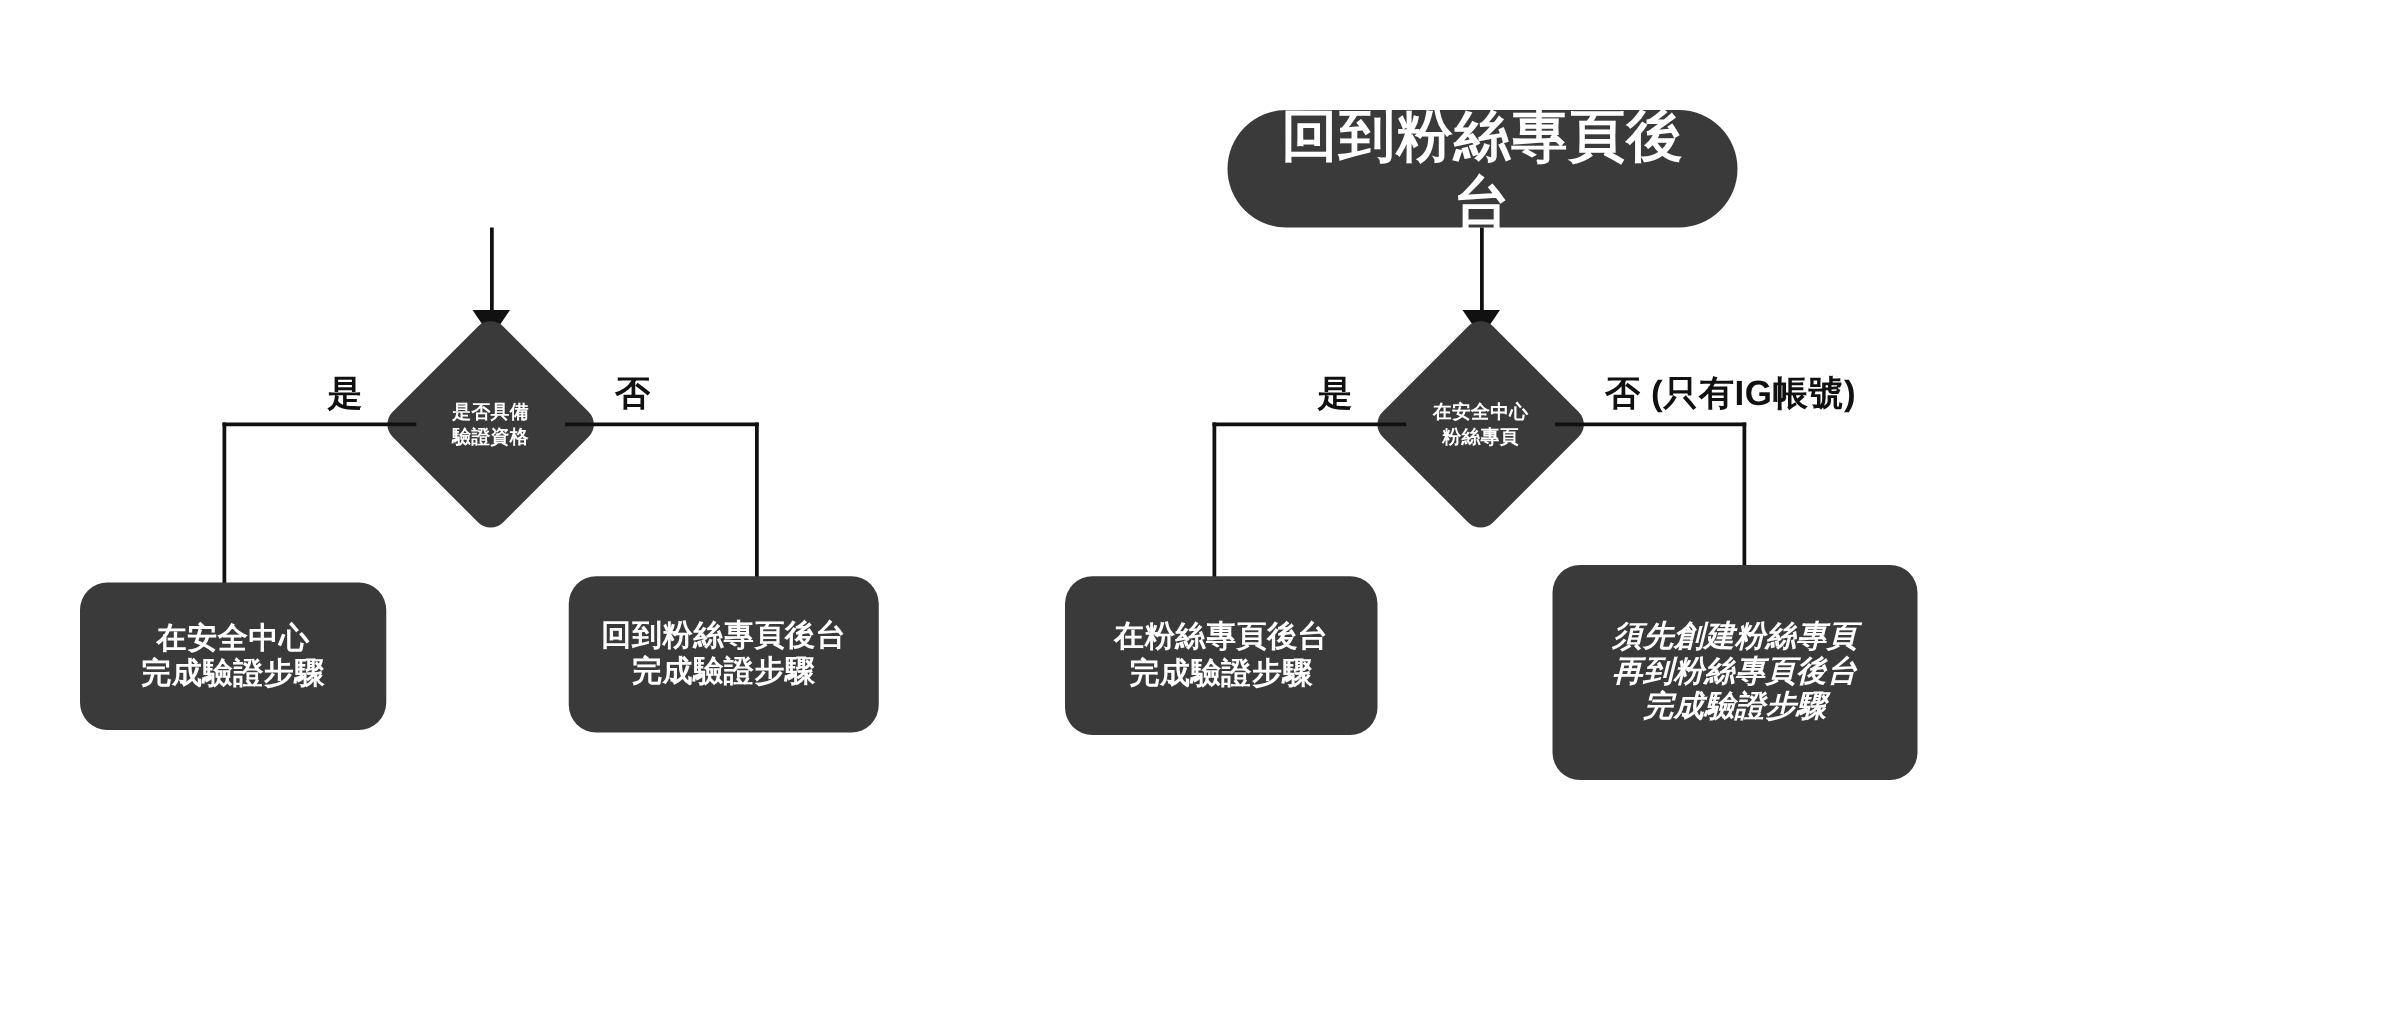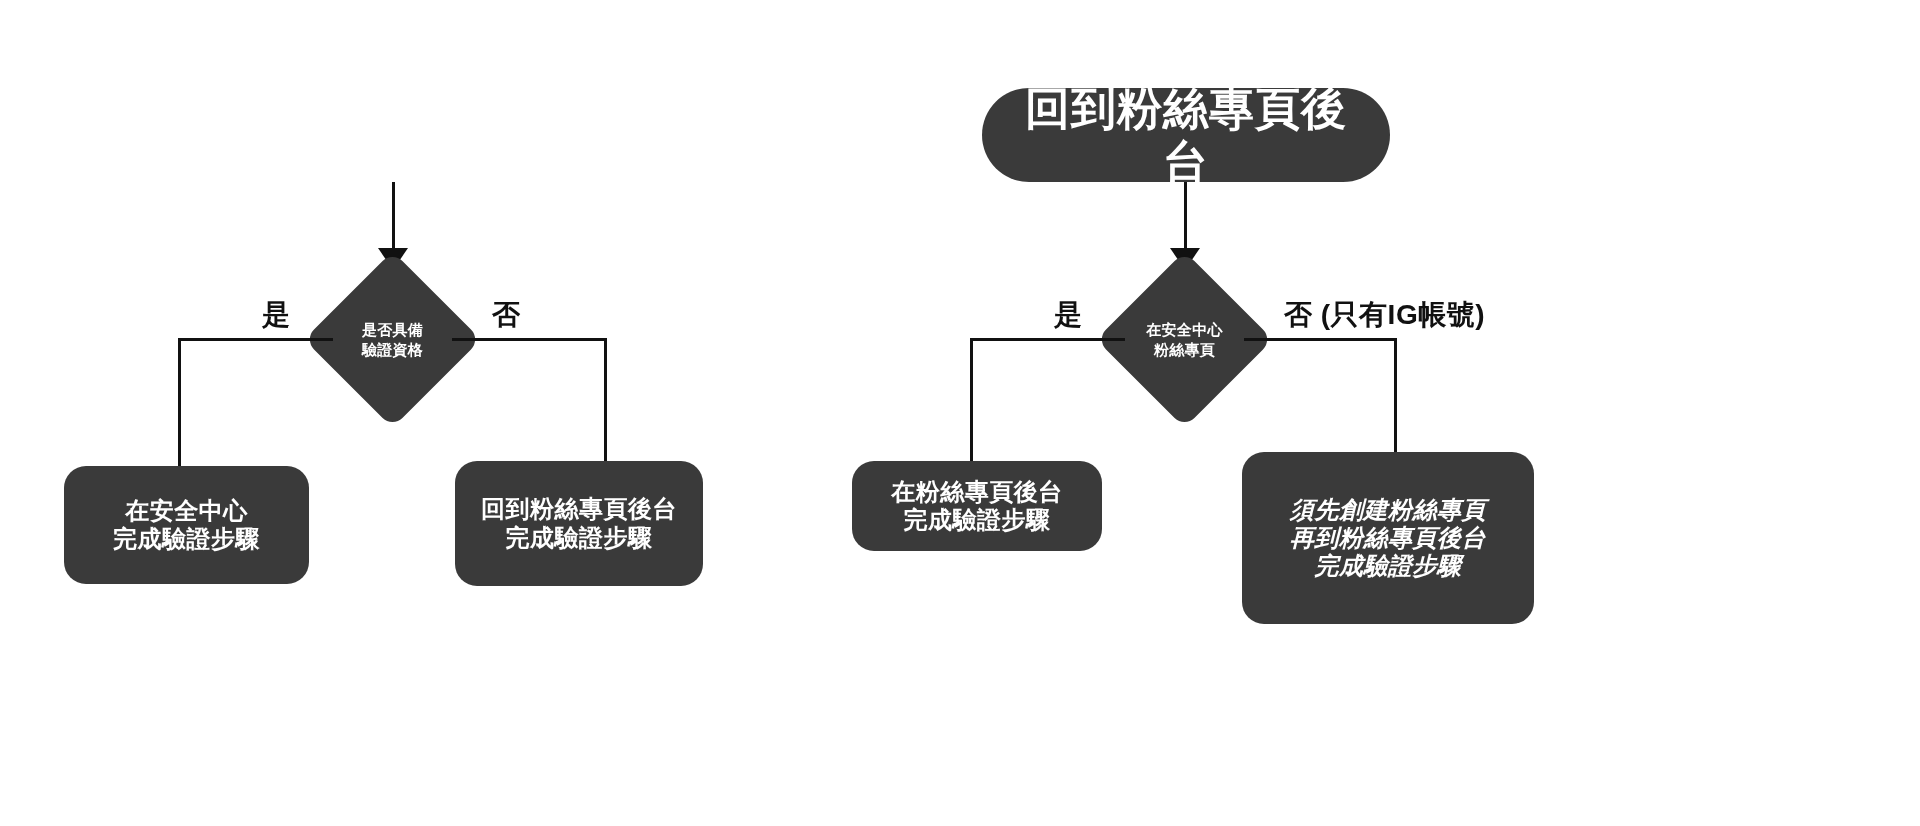--- a/index.html
+++ b/index.html
@@ -132,21 +132,21 @@
   </div>
 
   <div class="hline" style="left:970px;top:338px;width:155px;"></div>
   <div class="vline" style="left:970px;top:338px;height:134px;"></div>
   <div class="brlabel" style="left:1054px;top:296px;">是</div>
 
   <div class="hline" style="left:1244px;top:338px;width:153px;"></div>
   <div class="vline" style="left:1394px;top:338px;height:134px;"></div>
   <div class="brlabel" style="left:1284px;top:296px;">否 (只有IG帳號)</div>
 
-  <div class="node box" style="left:852px;top:461px;width:250px;height:90px;">
+  <div class="node box" style="left:852px;top:461px;width:250px;height:127px;">
     <span class="ln">在粉絲專頁後台</span>
     <span class="ln">完成驗證步驟</span>
   </div>
 
   <div class="node box" style="left:1242px;top:452px;width:292px;height:172px;font-style:italic;">
     <span class="ln">須先創建粉絲專頁</span>
     <span class="ln">再到粉絲專頁後台</span>
     <span class="ln">完成驗證步驟</span>
   </div>
 

